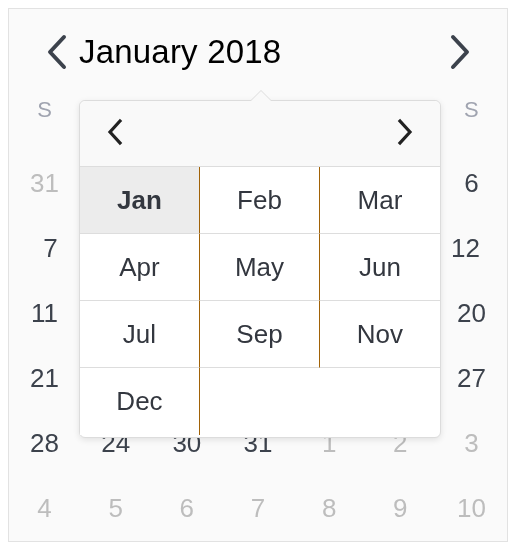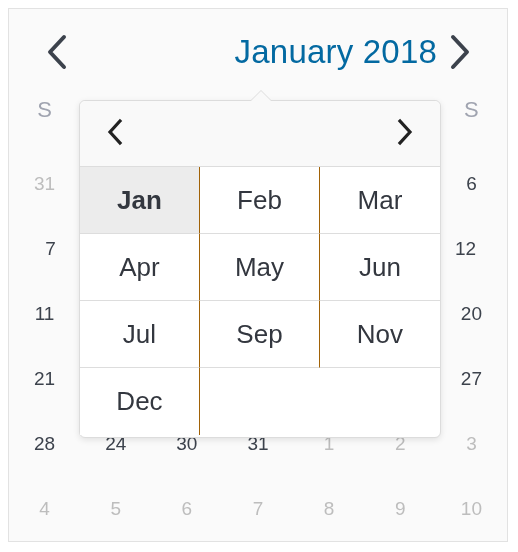--- a/index.html
+++ b/index.html
@@ -44,23 +44,23 @@
     height: 50px;
     display: flex;
     align-items: center;
     justify-content: center;
     cursor: pointer;
     user-select: none;
   }
   .nav-arrow svg { display: block; }
   .dp-title {
     flex: 1;
-    text-align: right;
+    text-align: left;
     font-size: 33px;
-    color: #0369a1;
+    color: #000000;
     letter-spacing: 0.2px;
     white-space: nowrap;
   }
 
   
   .weekdays {
     position: absolute;
     left: 0;
     top: 88px;
     width: 100%;
@@ -81,21 +81,21 @@
     width: 100%;
   }
   .day-row {
     display: flex;
     height: 65px;
     align-items: center;
   }
   .day {
     flex: 1;
     text-align: center;
-    font-size: 19px;
+    font-size: 26px;
     color: #3c424c;
     cursor: pointer;
     user-select: none;
   }
   .day.muted {
     color: #bdbdbd;
   }
 
   
   .month-popup {

